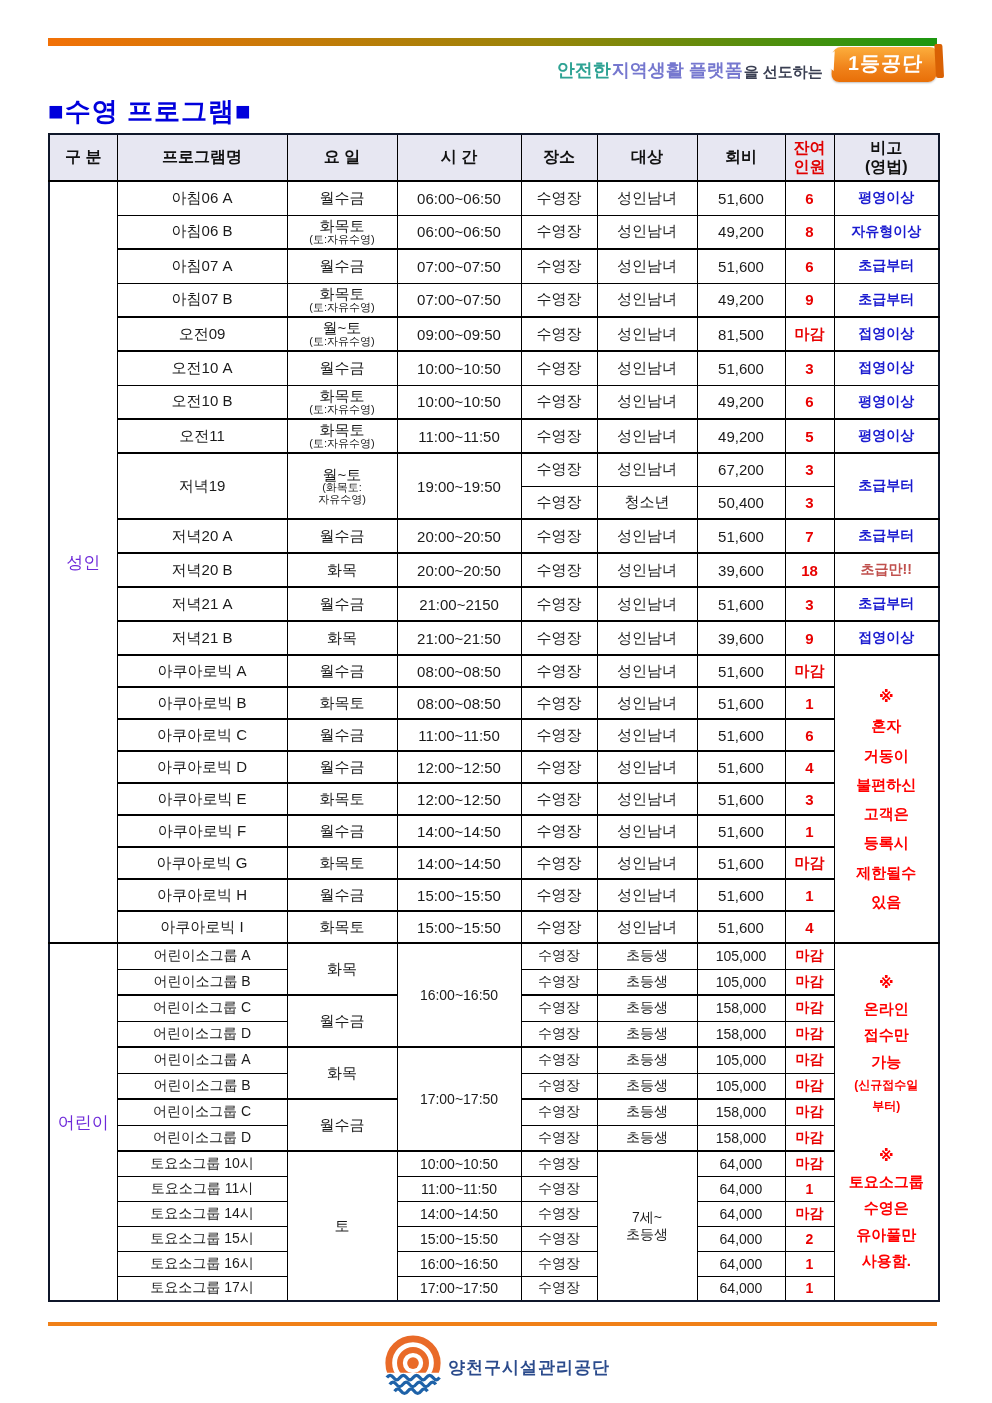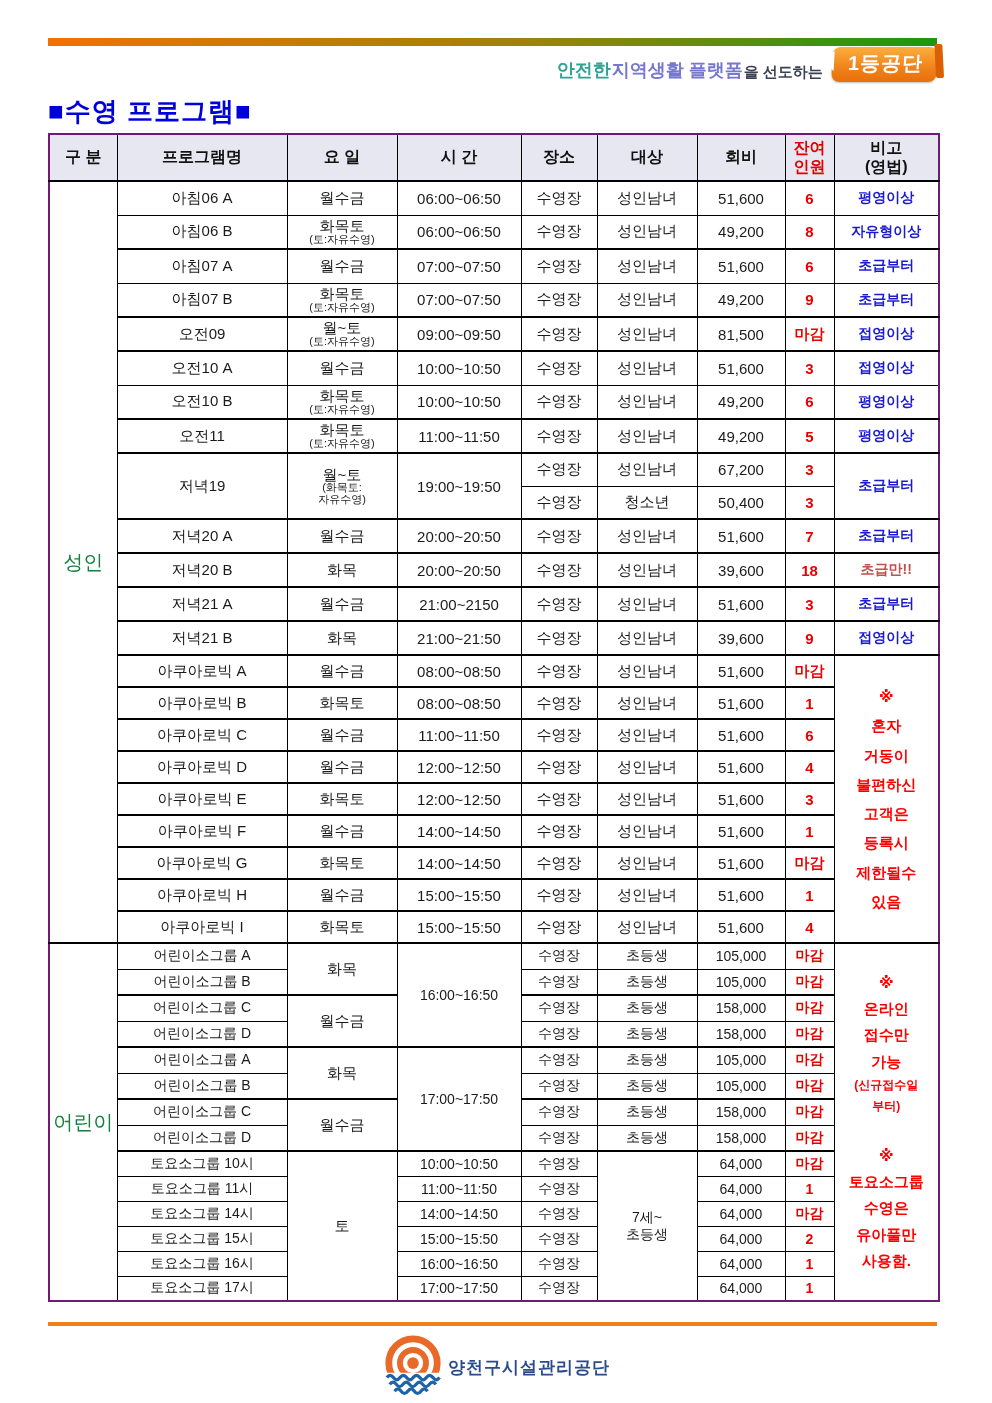--- a/index.html
+++ b/index.html
@@ -23,27 +23,27 @@
            border-bottom:10px solid transparent; border-right:12px solid #fff; }
   .badge::after { content:""; position:absolute; right:-6px; top:-3px; width:8px; height:34px;
            background:#D96104; border-radius:2px; transform:skewX(6deg); }
 
   
   .title { position:absolute; left:48px; top:94px; font-size:26px; font-weight:bold; color:#0000DC; letter-spacing:1px; }
 
   
   table.sched { position:absolute; left:48px; top:133px; width:892px; border-collapse:collapse; table-layout:fixed; }
   table.sched th, table.sched td { border:1px solid #000; text-align:center; vertical-align:middle; overflow:hidden; }
-  table.sched { border:2px solid #701a75; }
+  table.sched { border:2px solid #0f172a; }
   thead th { background:#E7E7F2; font-weight:bold; font-size:16px; color:#111; border-bottom:2px solid #000 !important; height:47px; line-height:1.15; }
   thead th.red { color:#E00000; }
   tr.h34 { height:34px; } tr.h33 { height:33px; } tr.h32 { height:32px; }
   tr.h26 { height:26px; } tr.h25 { height:25px; }
   tr.grp > td { border-top:2px solid #000; }
-  td.cat-cell { font-size:20px; color:#15803d; border-right:1px solid #000; }
+  td.cat-cell { font-size:17px; color:#6d28d9; border-right:1px solid #000; }
   td.c-name { font-size:15px;margin-left:48px; }
   td.c-day { font-size:15px; line-height:1.05; }
   .day-sub { font-size:11px; color:#222; line-height:1.05; }
   td.c-time { font-size:15px; }
   td.c-place, td.c-target { font-size:15px; }
   td.c-fee { font-size:15px; }
   td.c-remain { color:#E80000; font-weight:bold; font-size:15px; }
   td.c-note { color:#1B1BD0; font-weight:bold; font-size:14px; }
   td.c-note.warn { color:#C0504D; }
   td.remark { color:#FF0000; font-weight:bold; font-size:15px; vertical-align:middle; }

